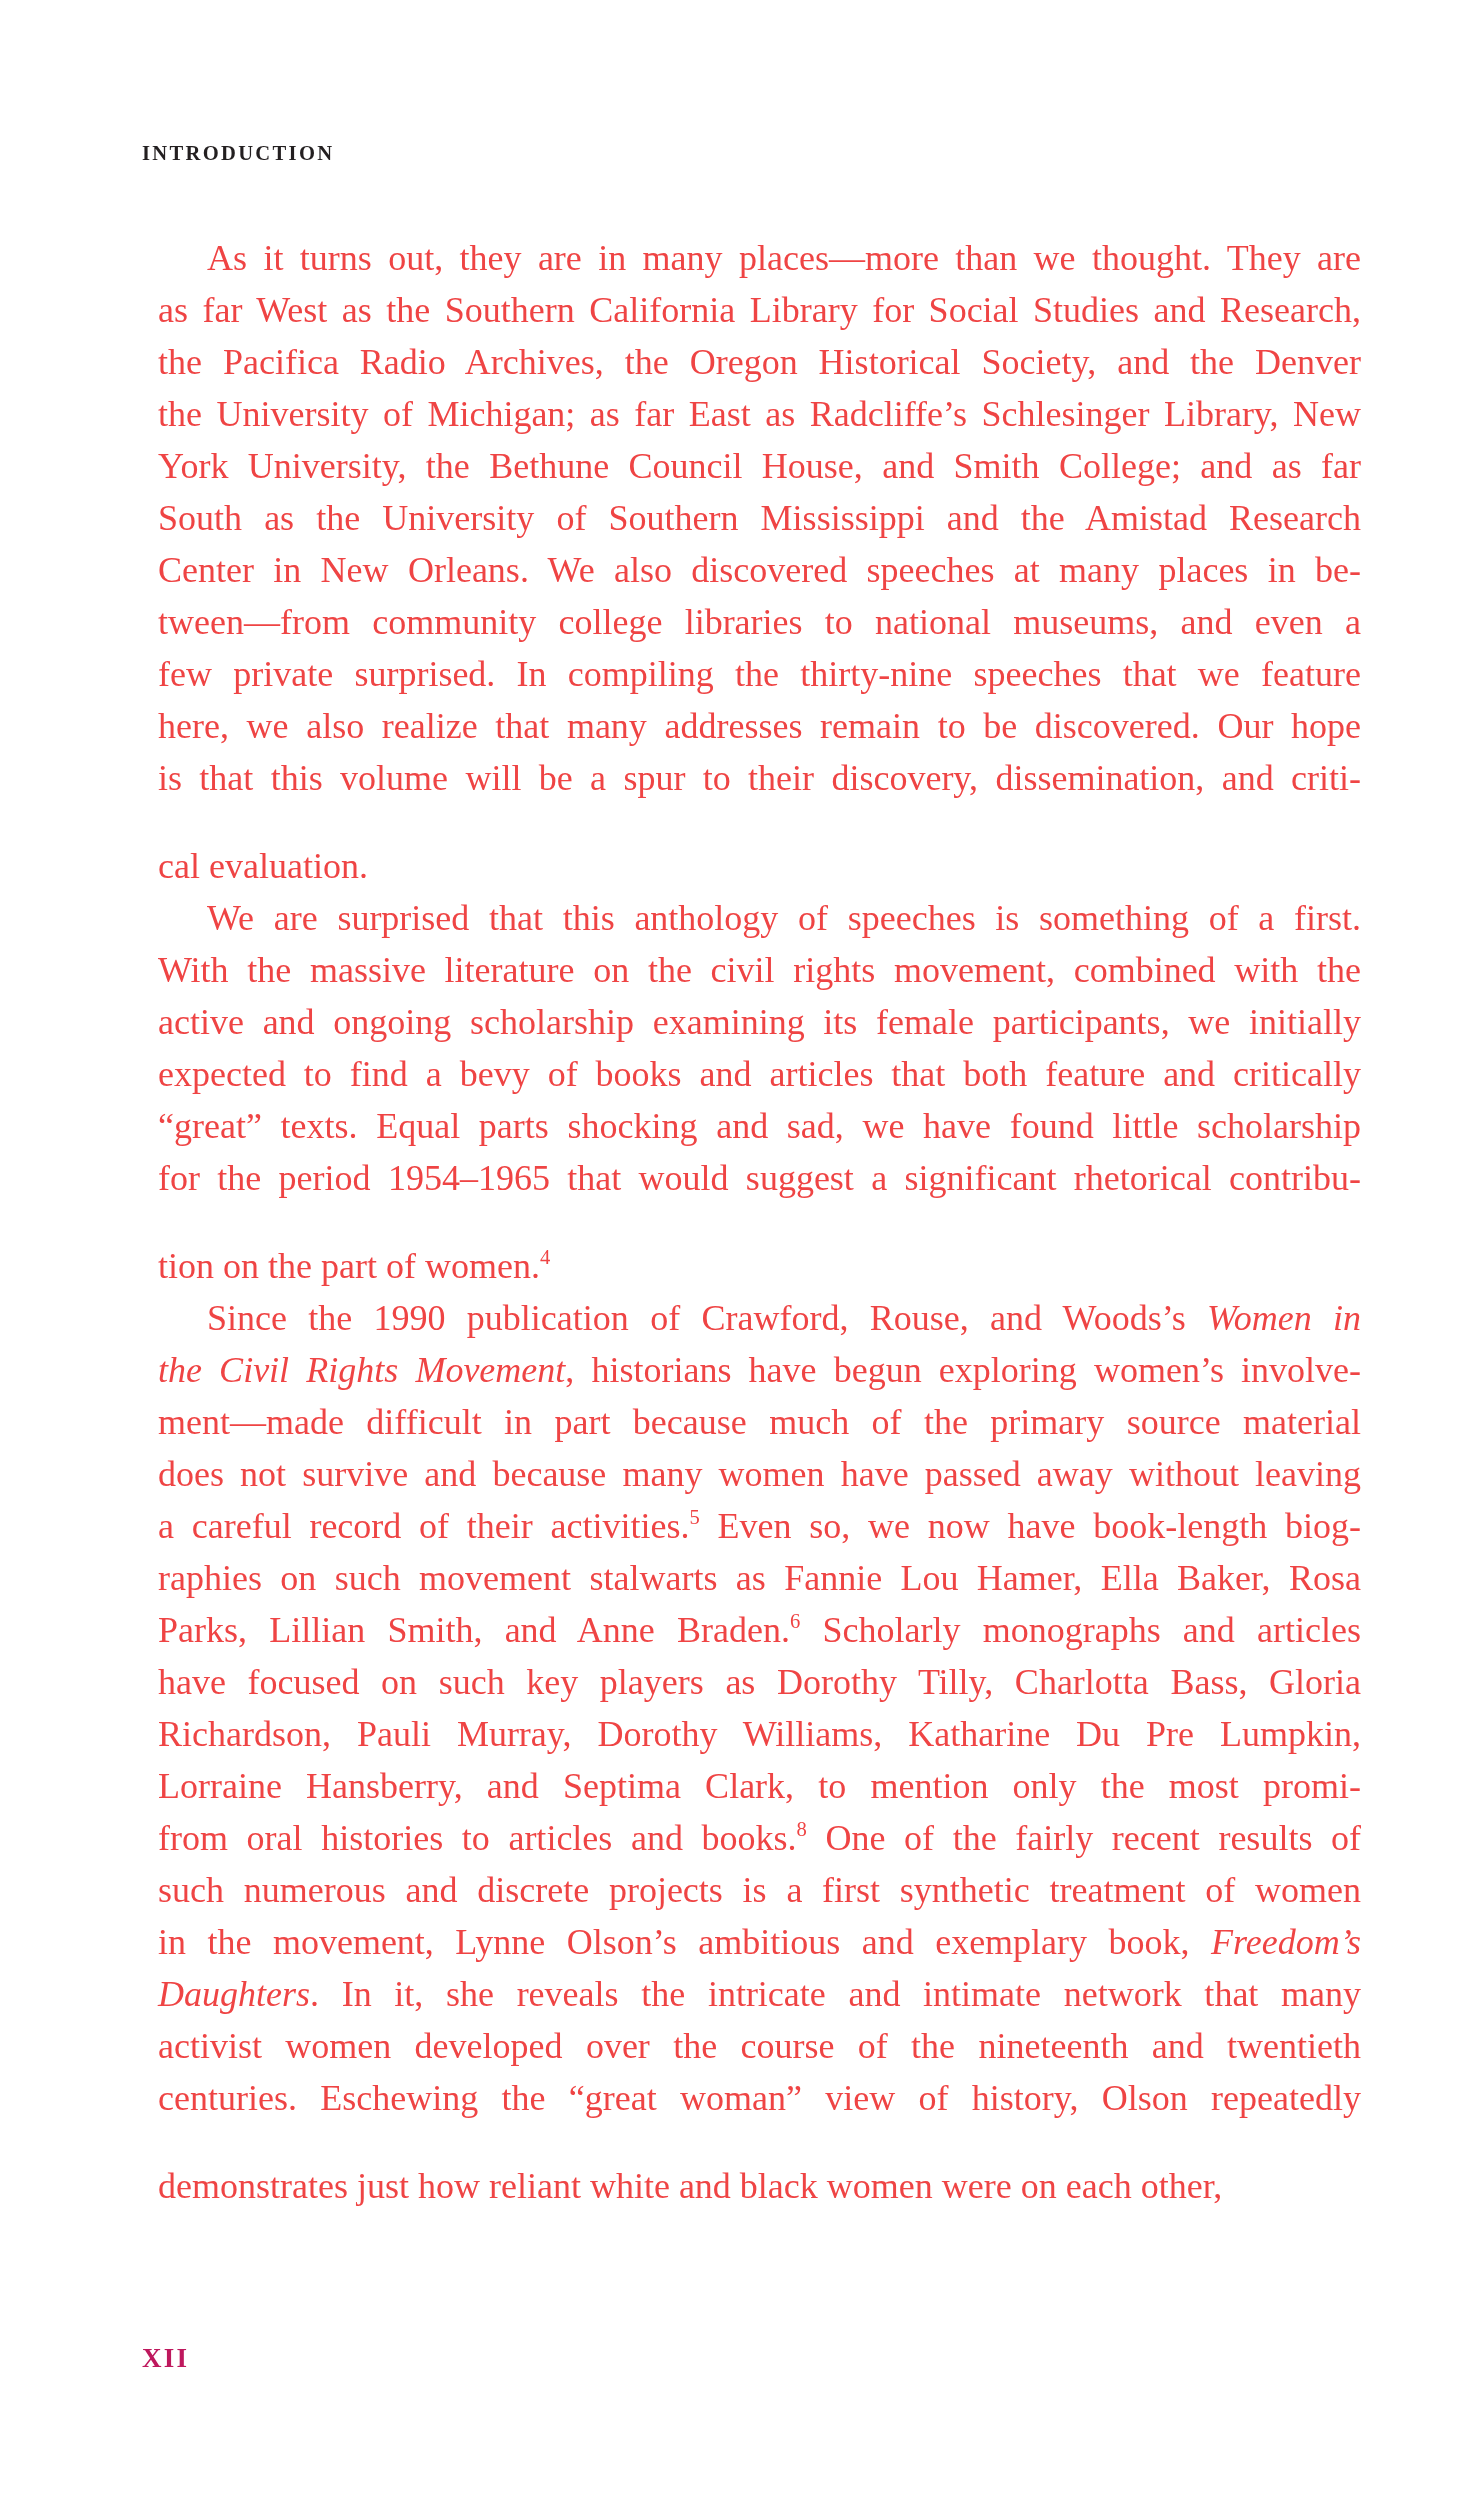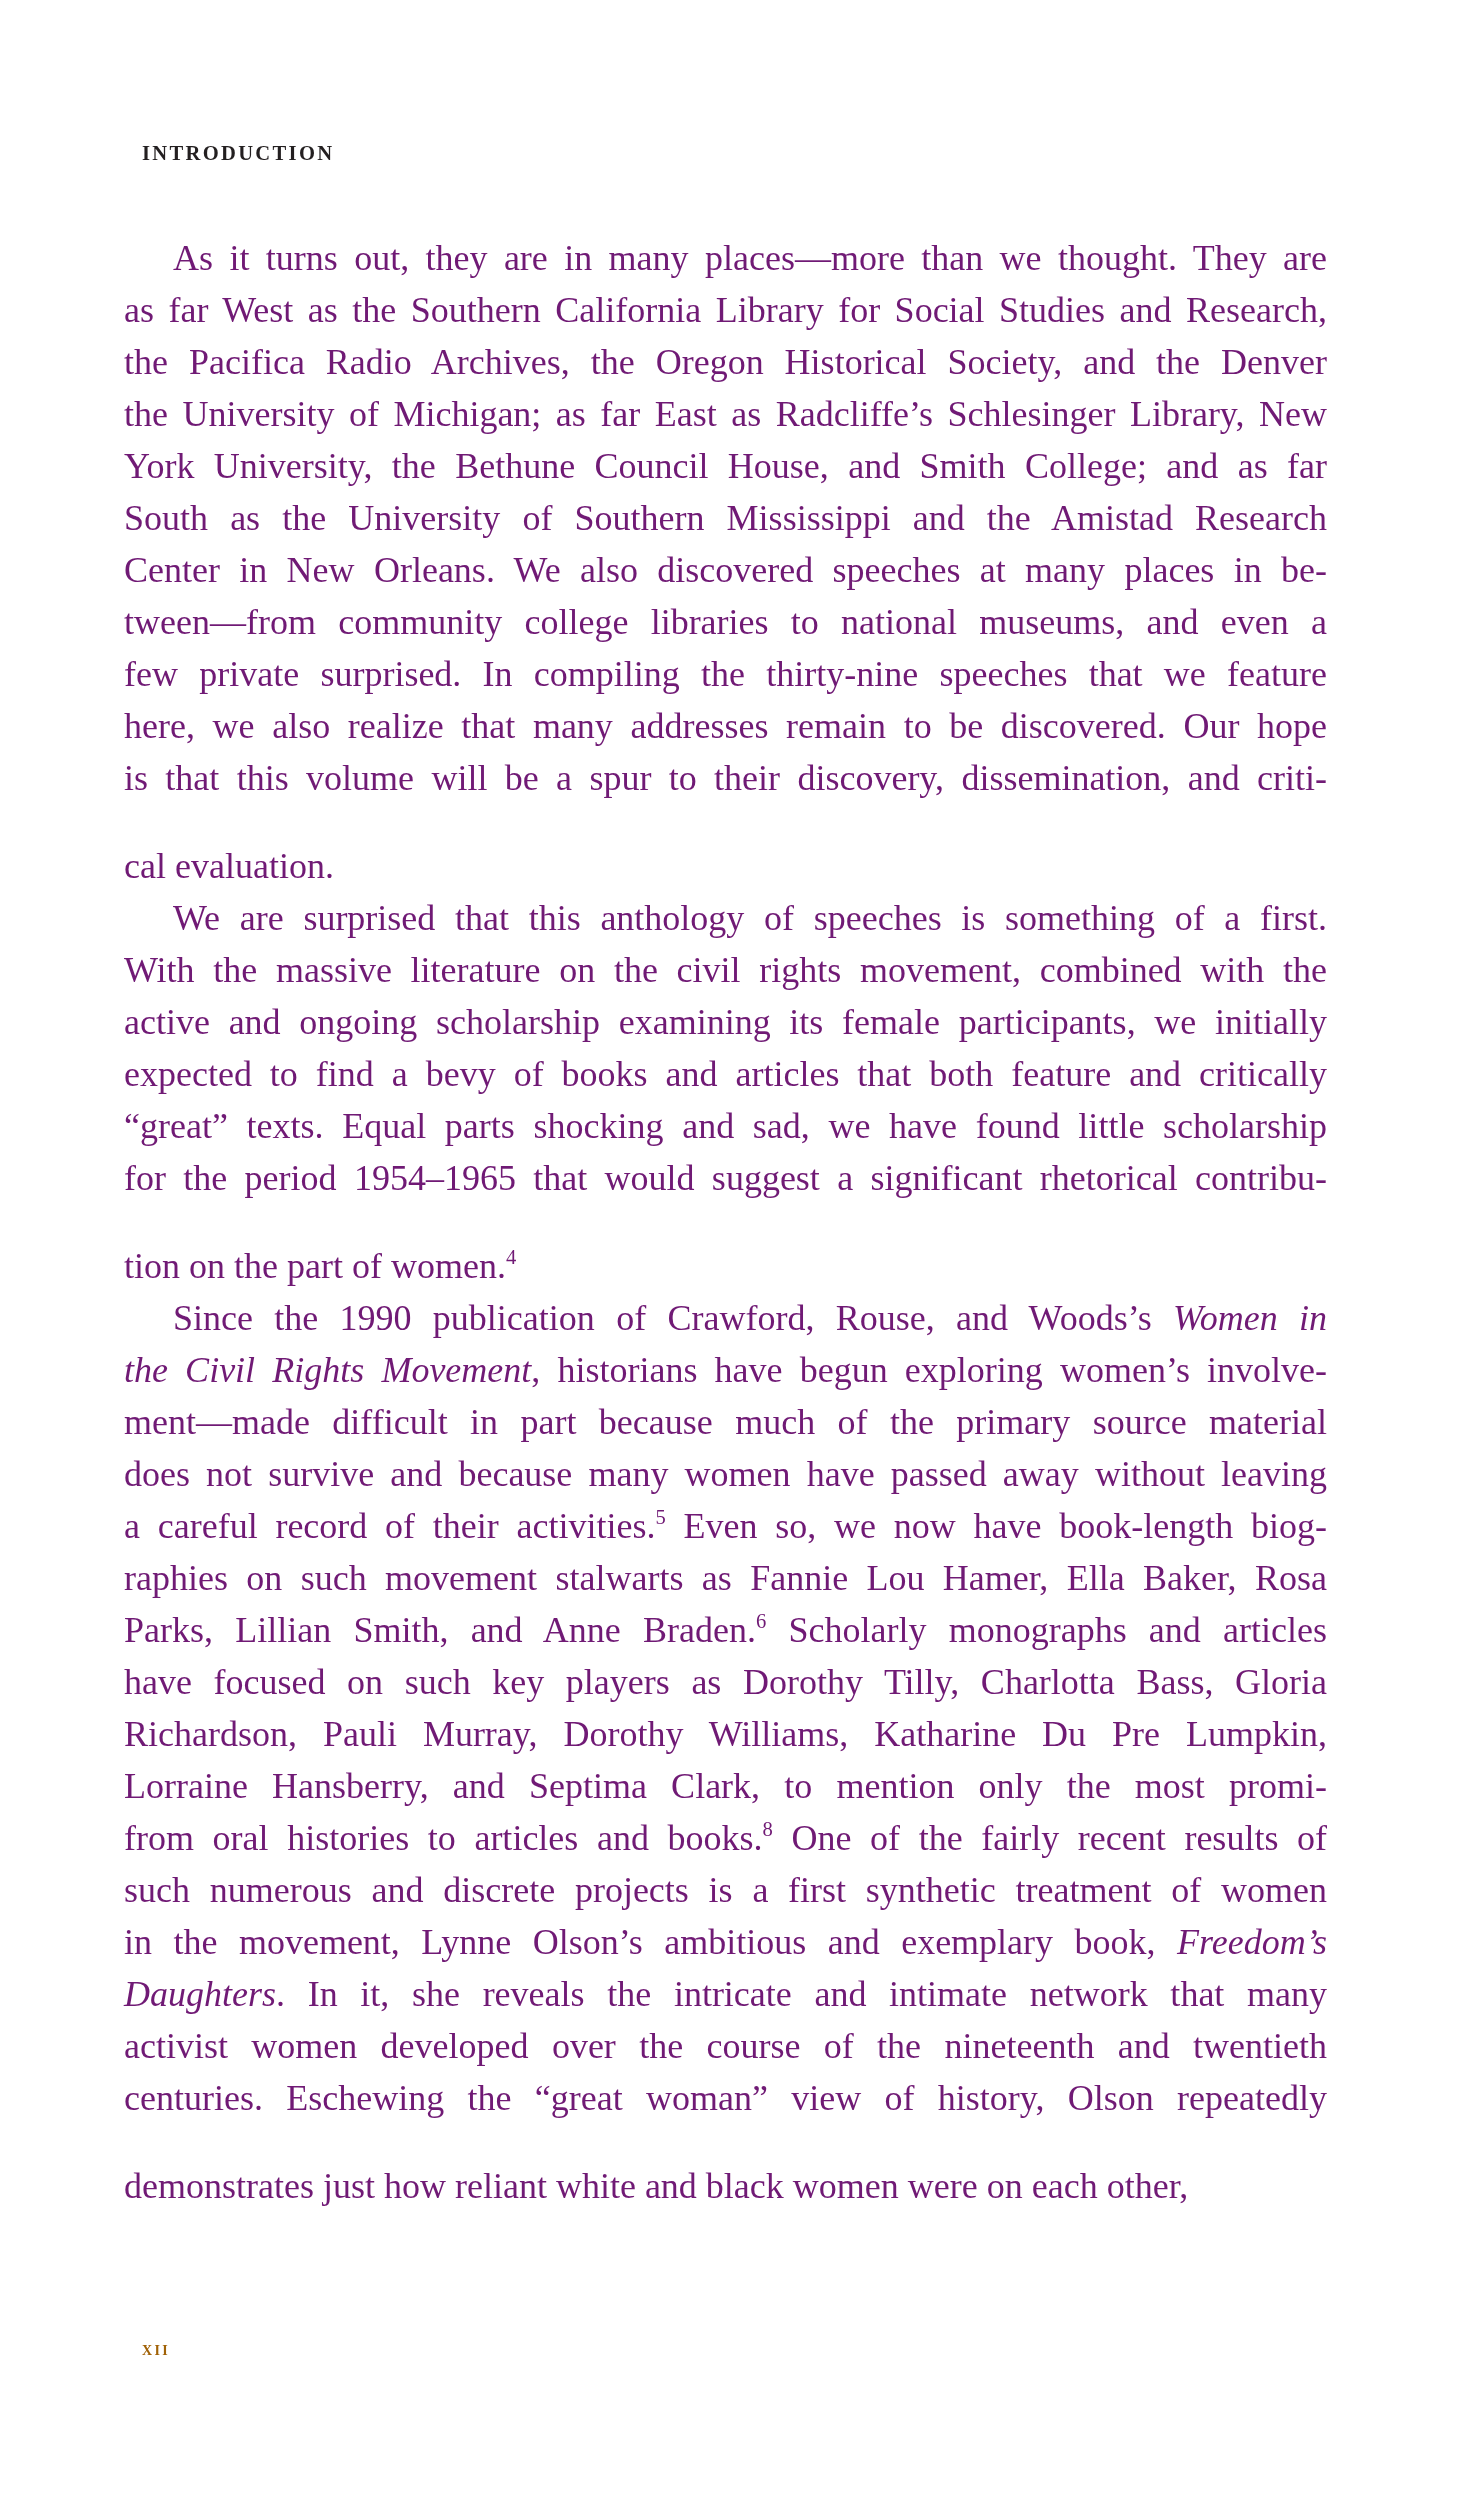--- a/index.html
+++ b/index.html
@@ -4,36 +4,36 @@
 <style>
   html, body { margin: 0; padding: 0; background: #ffffff; }
   body { width: 1476px; height: 2512px; position: relative; overflow: hidden; }
   .page { position: absolute; left: 0; top: 0; width: 1202px; height: 2512px; background: #fff; color: #231f20; }
   .running-head {
     position: absolute; left: 142px; top: 142px;
     font-family: "Liberation Serif", "DejaVu Serif", serif;
     font-size: 20.6px; font-weight: bold; letter-spacing: 2.3px; color: #231f20;
   }
   .body-text {
-    position: absolute; left: 124px; top: 232px; width: 1203px;
+    position: absolute; left: 158px; top: 232px; width: 1203px;
     font-family: "Liberation Serif", "DejaVu Serif", serif;
-    font-size: 36px; line-height: 52px; color: #701a75;
+    font-size: 36px; line-height: 52px; color: #ef4444;
   }
   .line {
     display: block; height: 52px; white-space: nowrap;
     text-align: justify; text-align-last: justify;
   }
   .line.last { text-align-last: left; margin-top: 36px; }
   .line.indent { padding-left: 49px; }
   .it { font-style: italic; }
   sup { font-size: 20.6px; line-height: 0; vertical-align: 14px; }
   .folio {
     position: absolute; left: 142px; top: 2343px;
     font-family: "Liberation Serif", "DejaVu Serif", serif;
-    font-size: 14px; font-weight: bold; letter-spacing: 2.3px; color: #a16207;
+    font-size: 27px; font-weight: bold; letter-spacing: 2.3px; color: #be185d;
   }
 </style>
 </head>
 <body>
 
 <div class="page">
   <div class="running-head">INTRODUCTION</div>
   <div class="body-text" id="body-text">
       <span class="line indent"><span>As it turns out, they are in many places—more than we thought. They are</span></span>
       <span class="line"><span>as far West as the Southern California Library for Social Studies and Research,</span></span>

